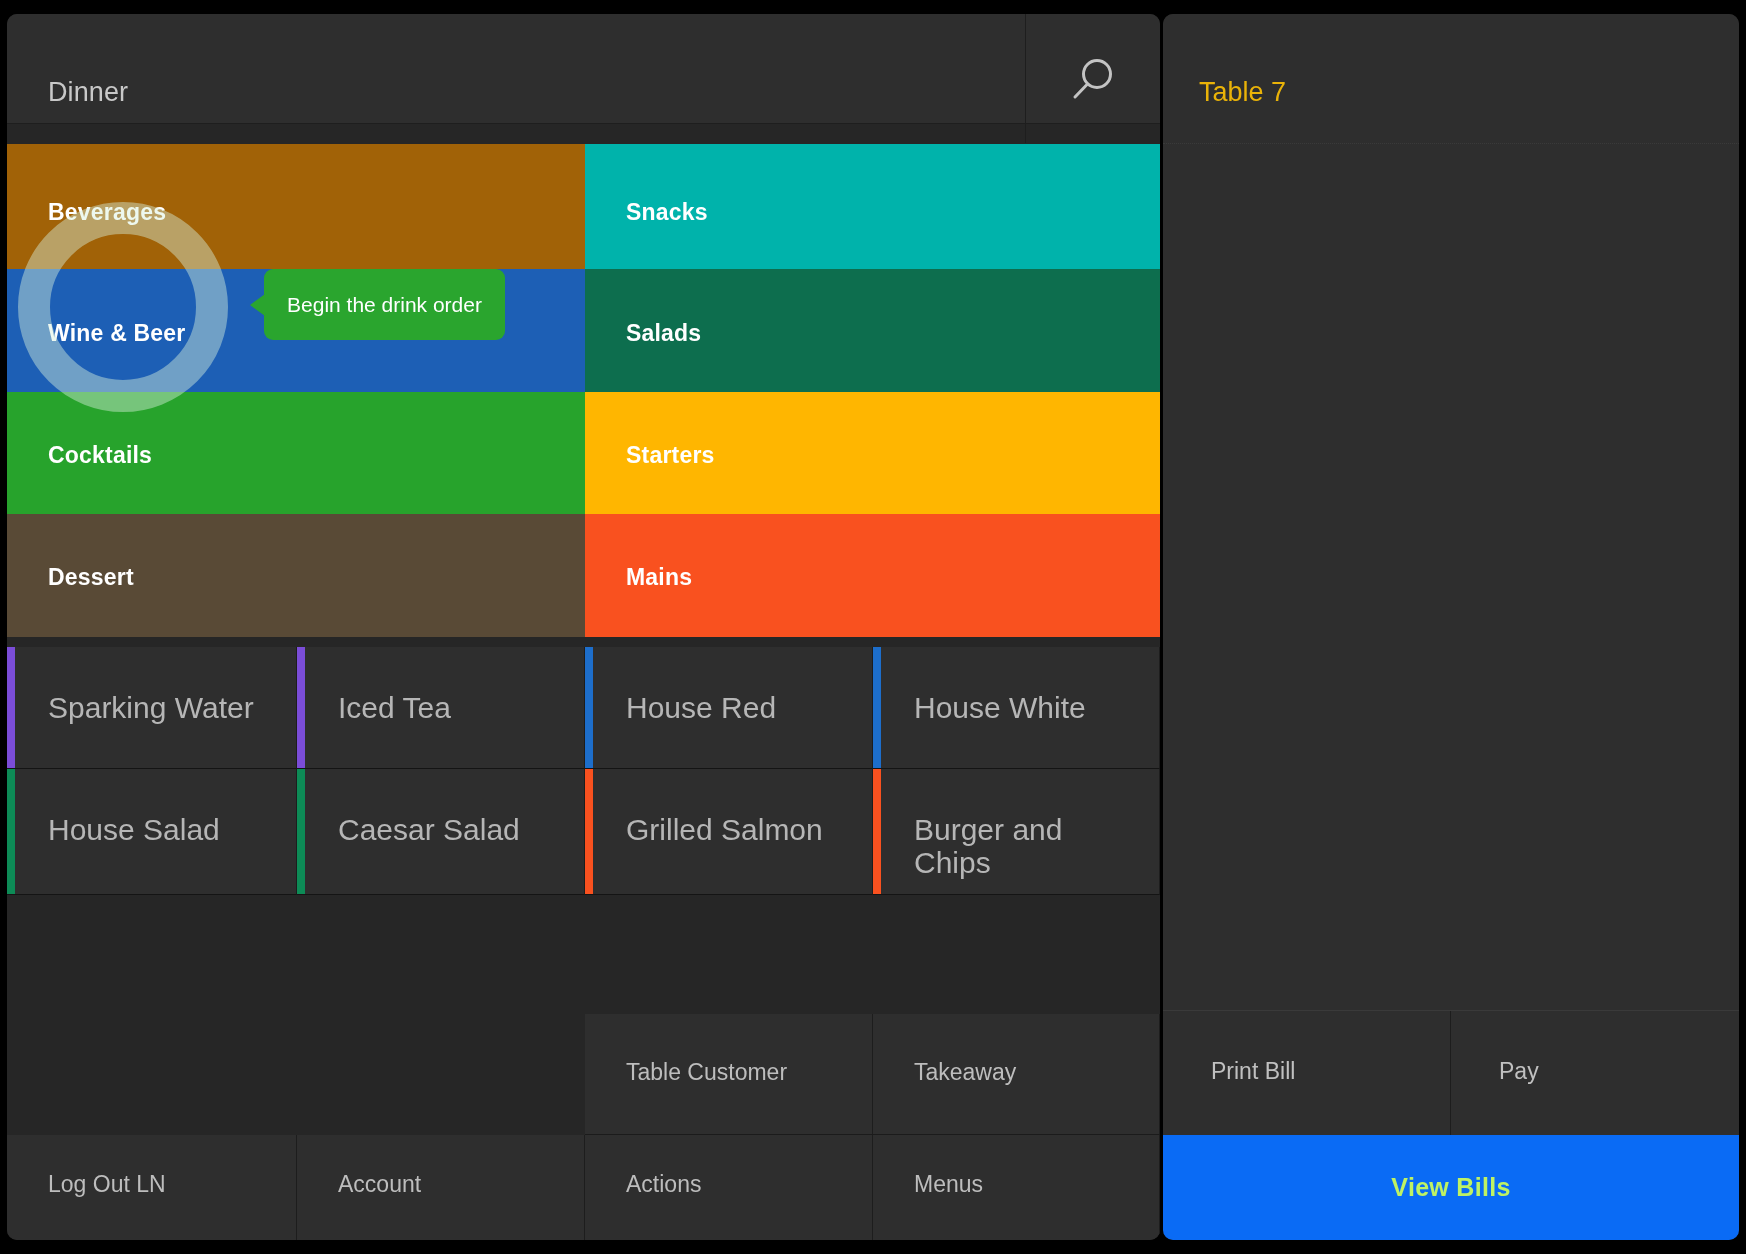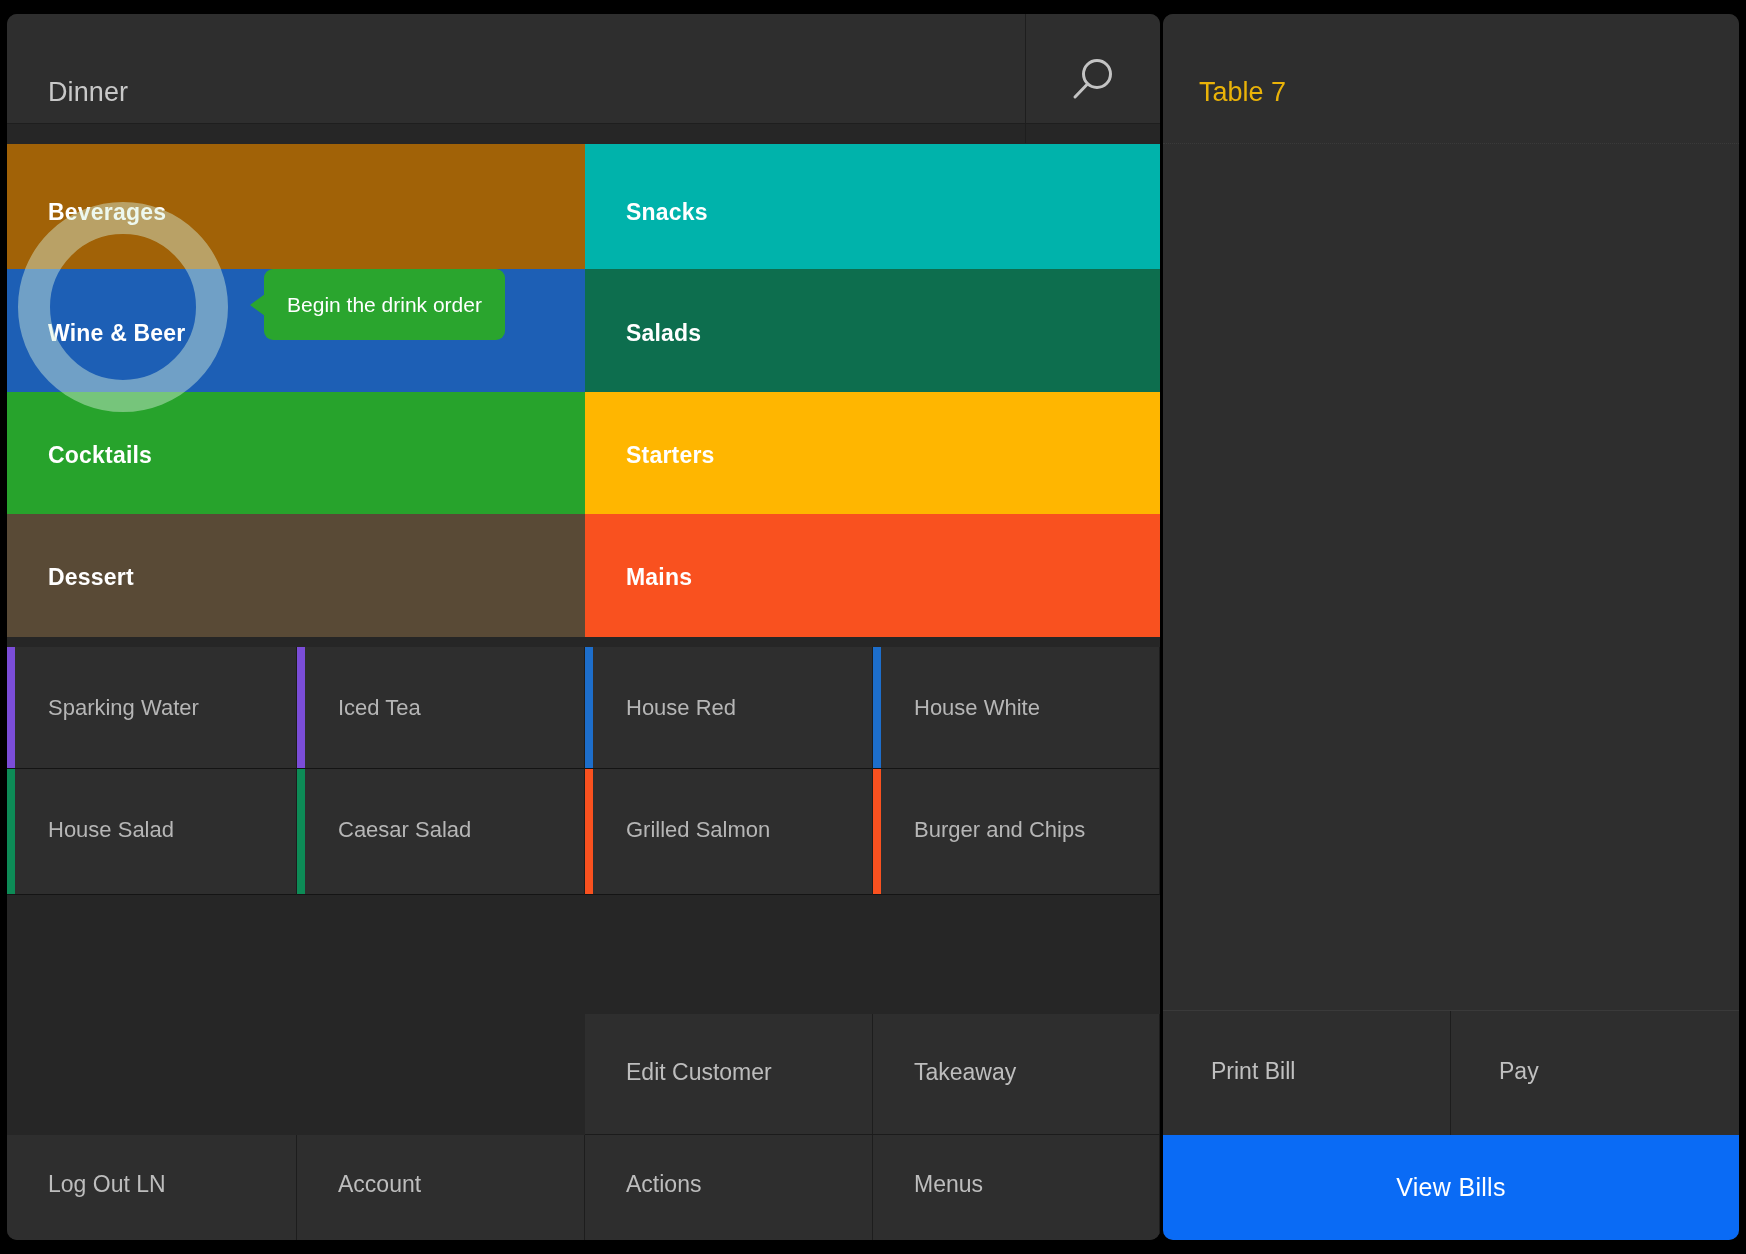--- a/index.html
+++ b/index.html
@@ -124,21 +124,21 @@
     left: 0;
     top: 0;
     bottom: 0;
     width: 8px;
   }
   .prod-label {
     position: absolute;
     left: 41px;
     right: 18px;
     top: 44px;
-    font-size: 22px;
+    font-size: 30px;
     color: #b6b6b6;
     line-height: 33px;
   }
   .prod-c0 { left: 0;    width: 290px; }
   .prod-c1 { left: 290px; width: 288px; }
   .prod-c2 { left: 578px; width: 288px; }
   .prod-c3 { left: 866px; width: 287px; }
   .prod-r0 { top: 0;     height: 122px; }
   .prod-r1 { top: 122px; height: 126px; }
 
@@ -278,22 +278,22 @@
     width: 576px;
     height: 105px;
     background: #0a6bf5;
     cursor: pointer;
     display: flex;
     align-items: center;
     justify-content: center;
   }
   #view-bills-label {
     font-size: 25px;
-    font-weight: normal;
-    color: #ffffff;
+    font-weight: bold;
+    color: #bef264;
     letter-spacing: 0.3px;
   }
 
   
   #coach-ring {
     position: absolute;
     left: 7px;
     top: 186px;
     width: 218px;
     height: 214px;
@@ -422,21 +422,21 @@
       </div>
 
       <div class="prod-tile prod-c3 prod-r1">
         <span class="prod-stripe" style="background:#f9511f;"></span>
         <span class="prod-label">Burger and Chips</span>
       </div>
     </div>
 
     <div id="secondary-actions">
       <div class="sec-btn sec-b0">
-        <span class="sec-label">Edit Customer</span>
+        <span class="sec-label">Table Customer</span>
       </div>
       <div class="sec-btn sec-b1">
         <span class="sec-label">Takeaway</span>
       </div>
     </div>
 
     <div id="bottom-nav">
       <div class="nav-btn nav-b0">
         <span class="nav-label">Log Out LN</span>
       </div>

